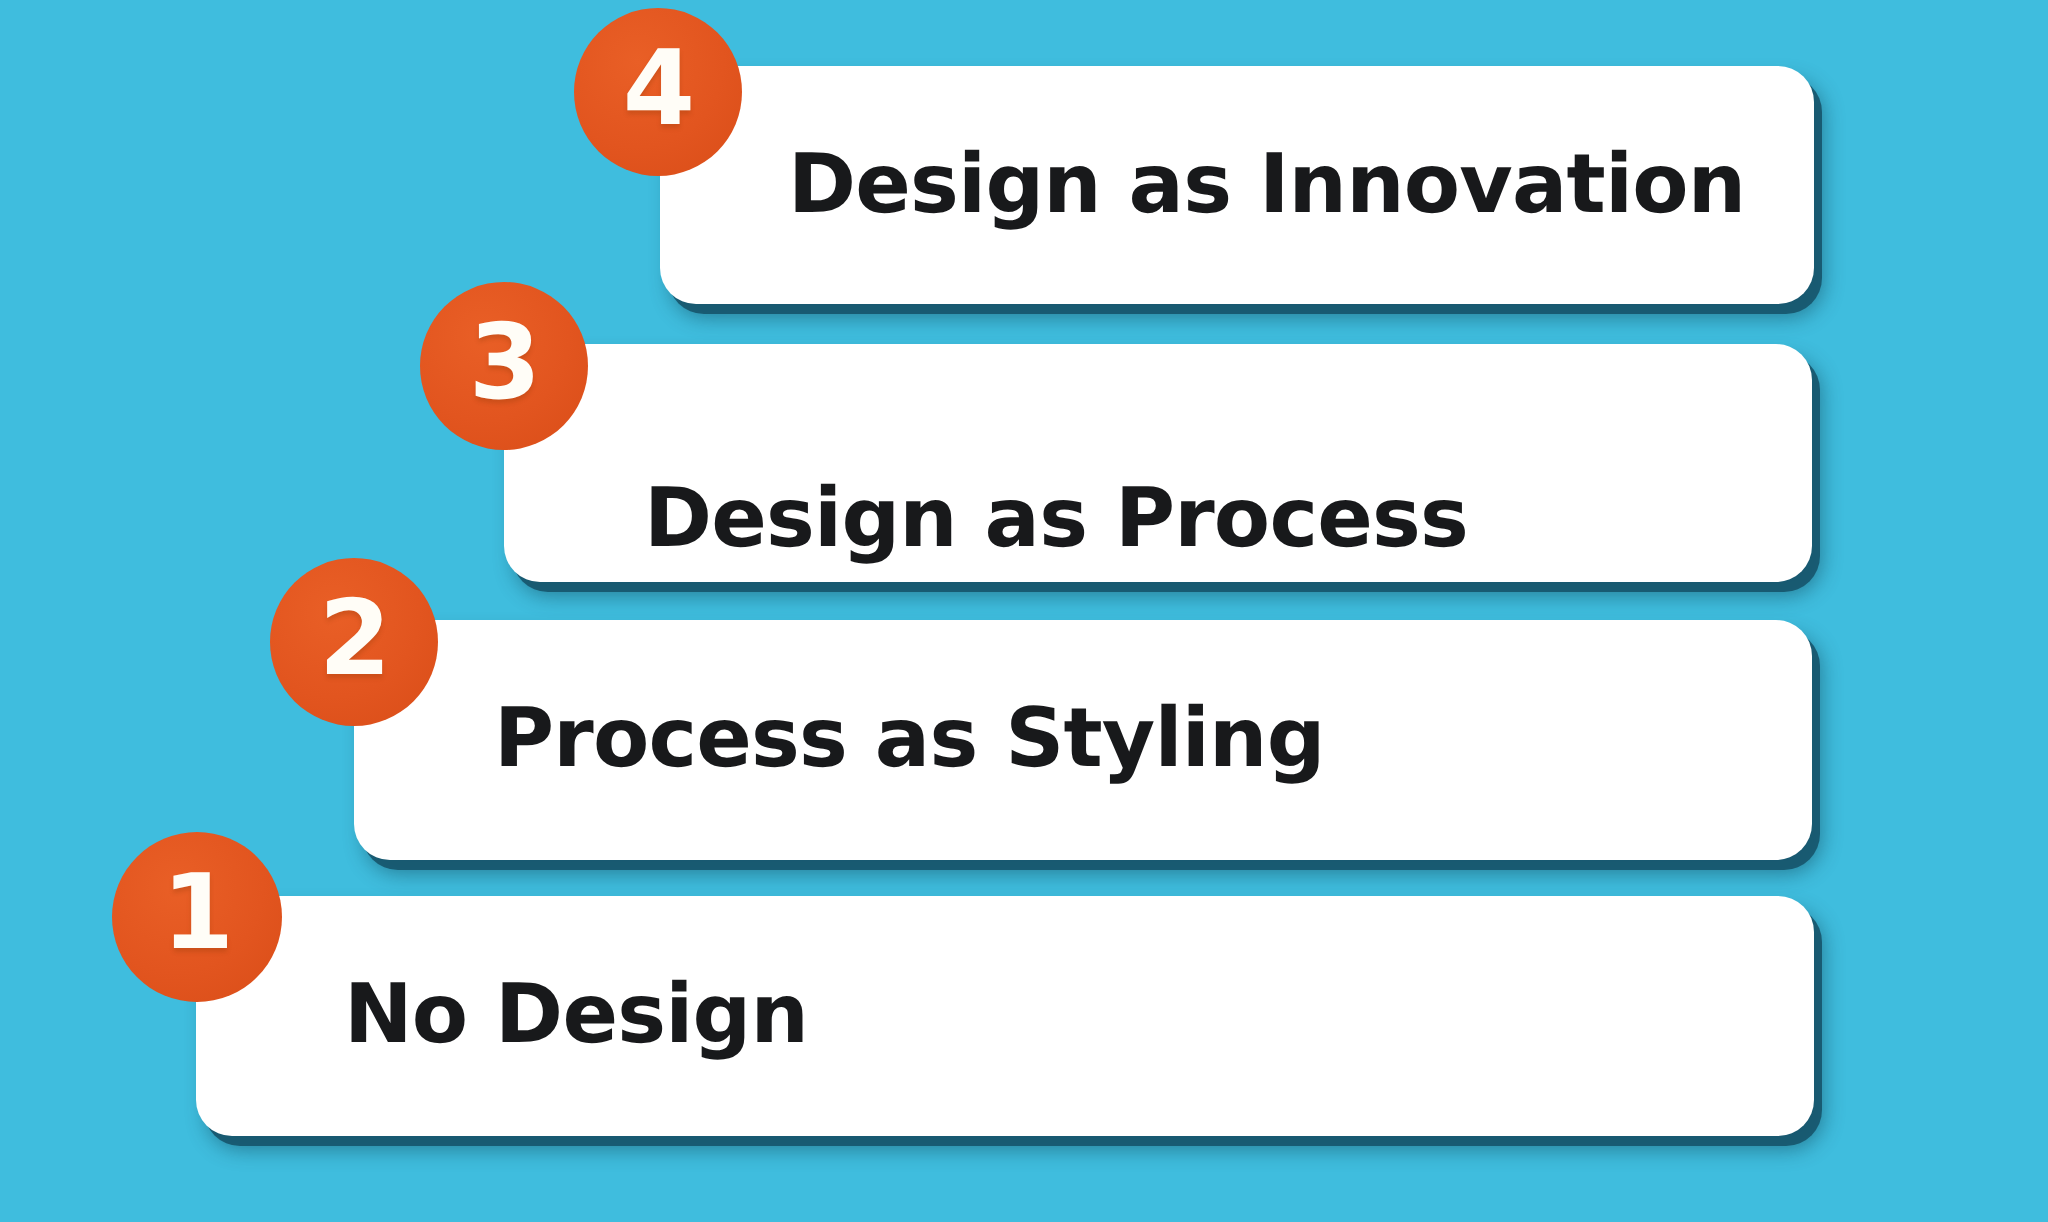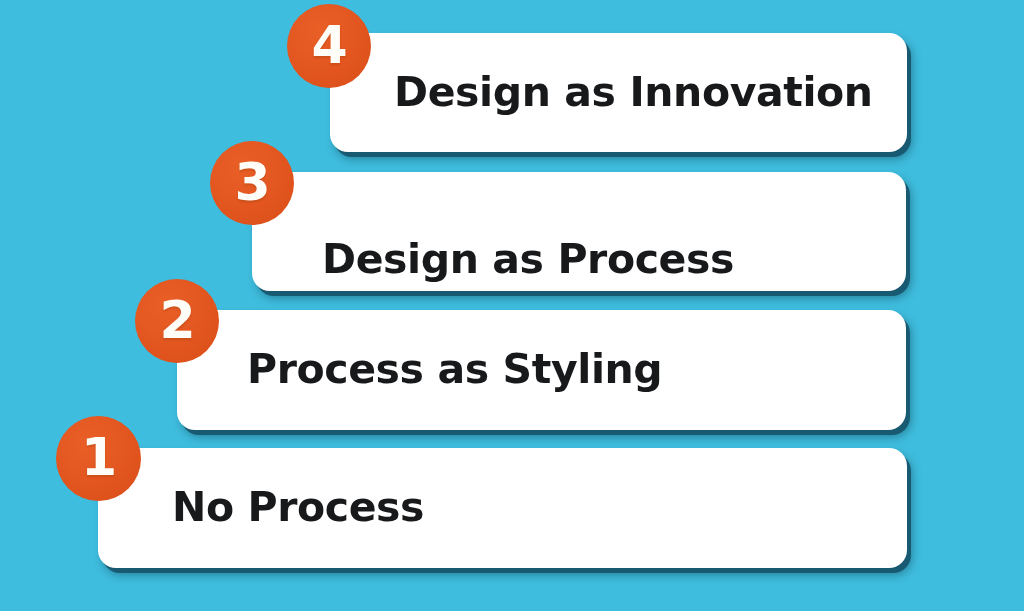--- a/index.html
+++ b/index.html
@@ -121,19 +121,19 @@
   <div class="rung" id="rung-2">
     <div class="card"></div>
     <div class="card-label">Process as Styling</div>
     <div class="badge">
       <span class="badge-num">2</span>
     </div>
   </div>
 
   <div class="rung" id="rung-1">
     <div class="card"></div>
-    <div class="card-label">No Process</div>
+    <div class="card-label">No Design</div>
     <div class="badge">
       <span class="badge-num">1</span>
     </div>
   </div>
 
 </div>
 
 </body></html>

